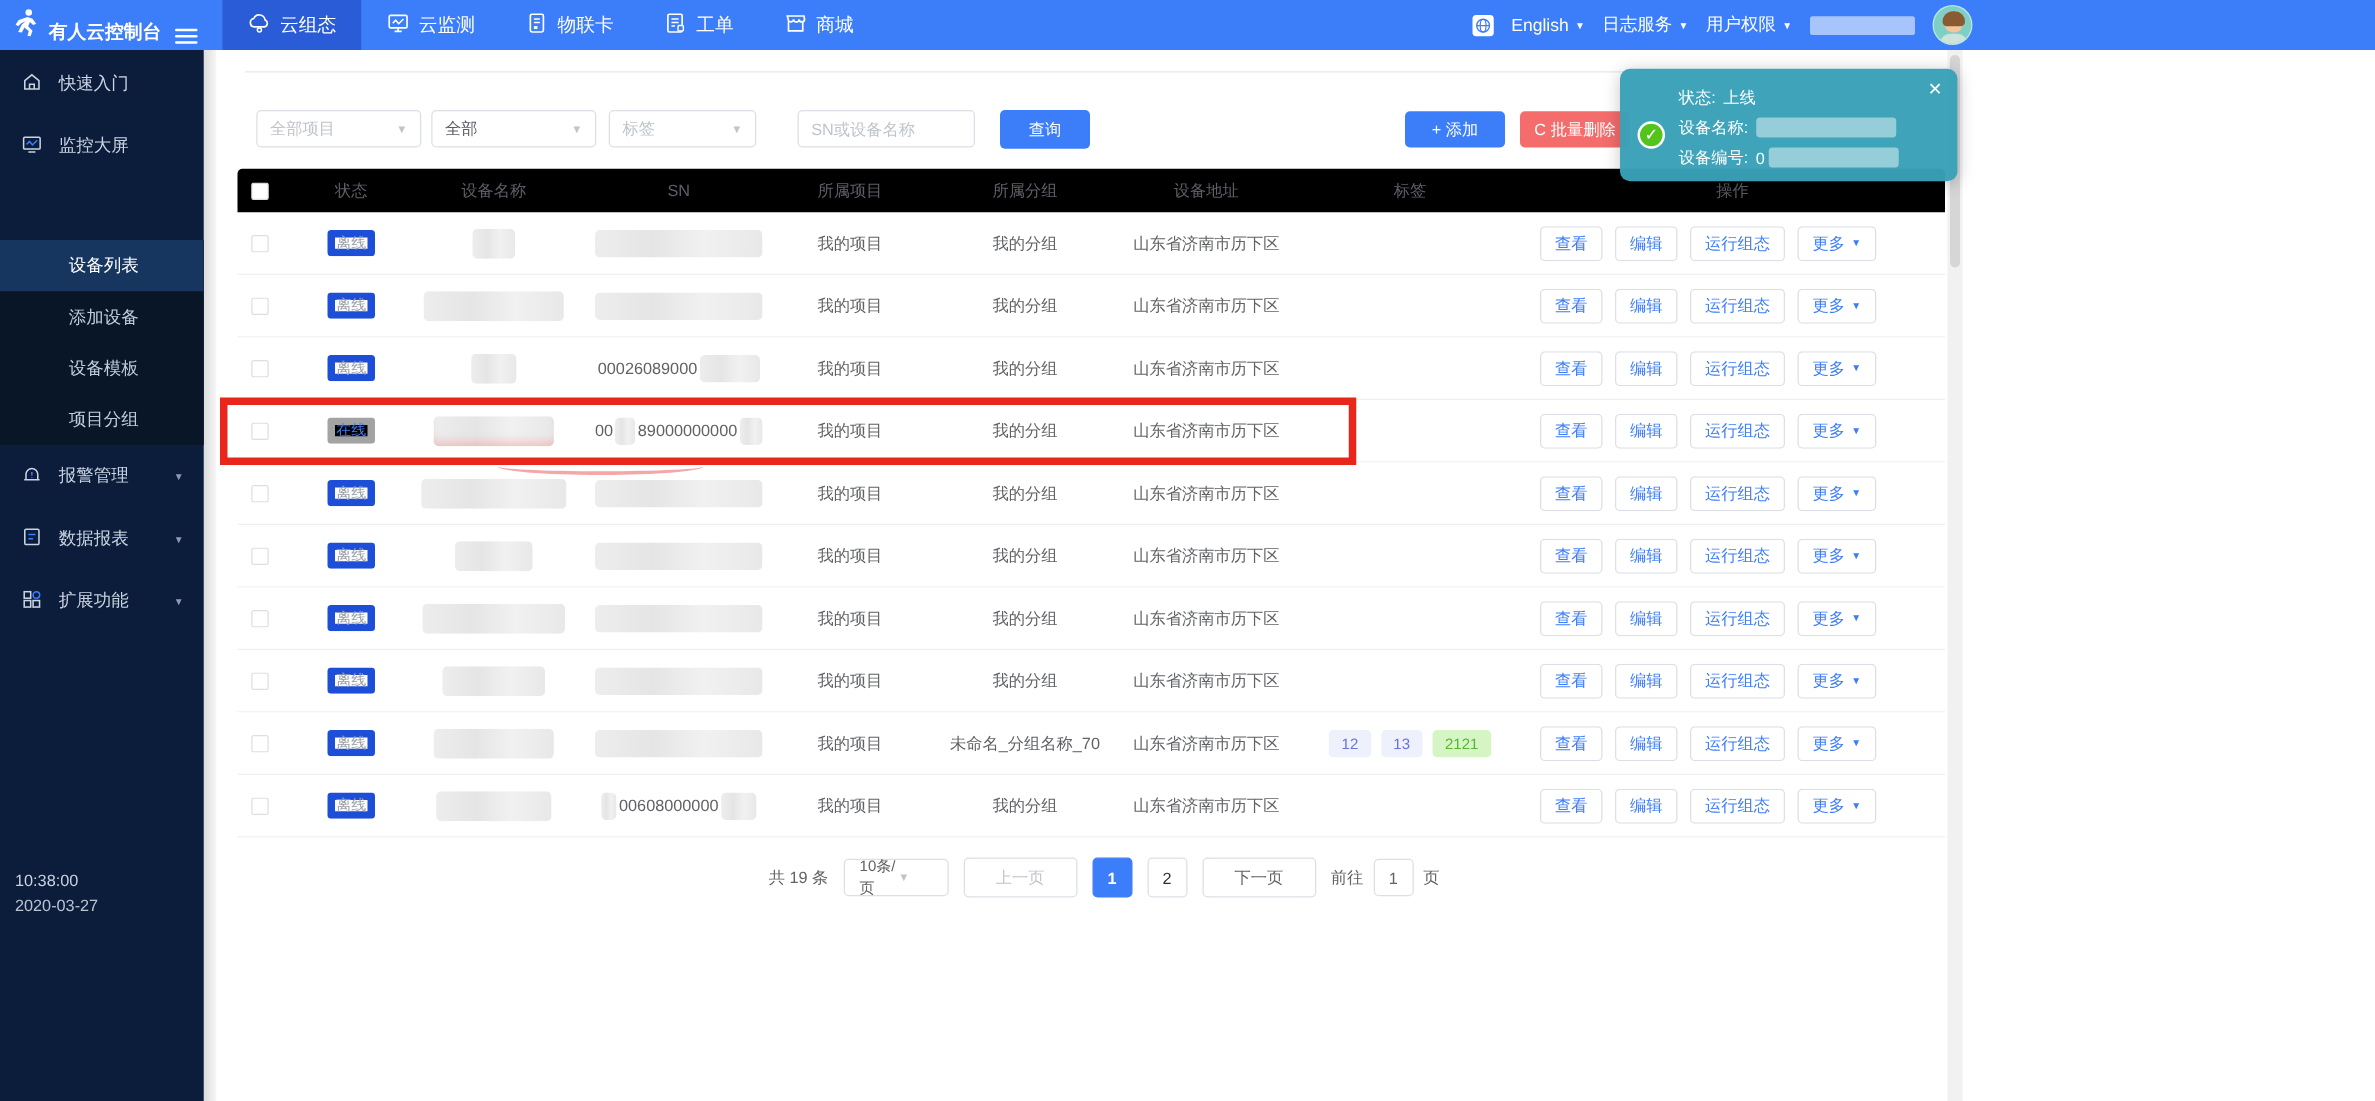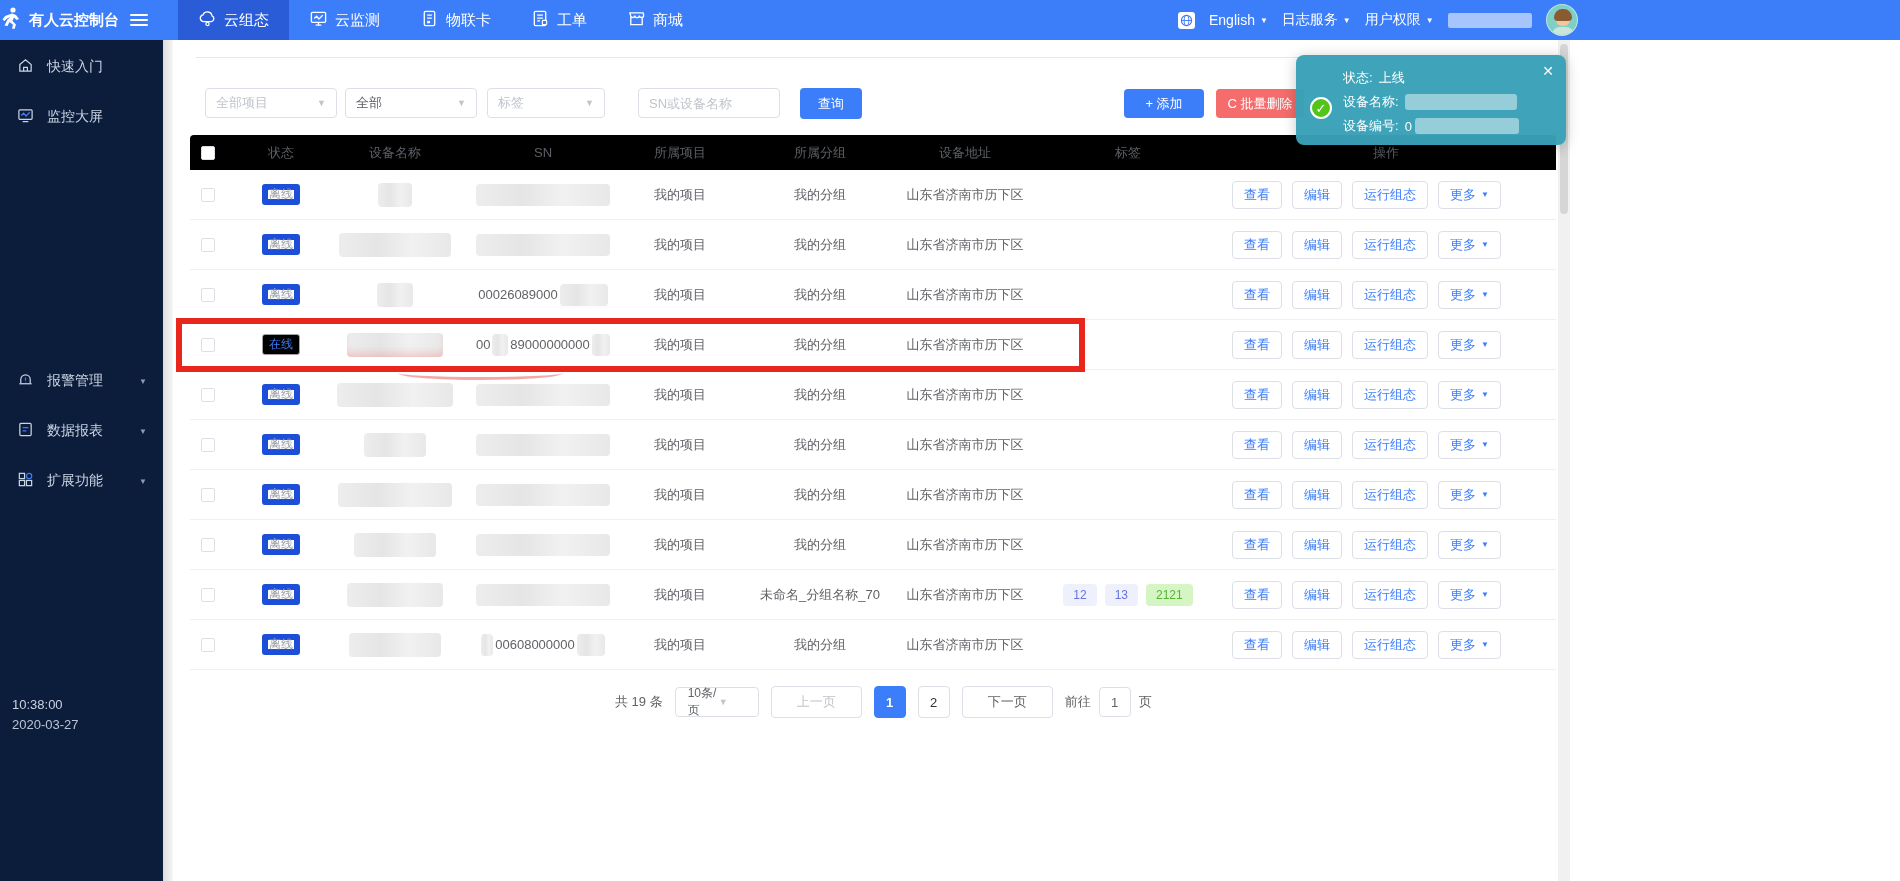--- a/index.html
+++ b/index.html
@@ -2,21 +2,21 @@
 <html><head>
 <meta charset="utf-8">
 <style>
   * { margin:0; padding:0; box-sizing:border-box; }
   html,body { width:1900px; height:881px; overflow:hidden; background:#fff;
     font-family:"Liberation Sans","DejaVu Sans",sans-serif; }
   .root { position:relative; width:1900px; height:881px; }
 
   
   .navbar { position:absolute; left:0; top:0; width:1900px; height:40px; background:#3C7DFA; display:flex; align-items:center; z-index:30; }
-  .brand { width:163px; display:flex; align-items:center; gap:7px; flex:none; }
+  .brand { width:163px; display:flex; align-items:flex-end; padding-left:10px; gap:7px; flex:none; }
   .brand-title { color:#fff; font-size:15px; font-weight:bold; white-space:nowrap; }
   .hamburger { width:18px; display:flex; flex-direction:column; gap:3px; cursor:pointer; margin-left:4px; }
   .hamburger span { height:2px; background:#fff; border-radius:1px; }
   .tabs { display:flex; margin-left:15px; height:40px; }
   .tab { display:flex; align-items:center; gap:7px; padding:0 20px; height:40px; color:#fff; font-size:15px; cursor:pointer; white-space:nowrap; }
   .tab.active { background:#2A5CD8; }
   .tab svg { flex:none; }
   .nav-right { position:absolute; left:1178px; top:0; height:40px; display:flex; align-items:center; gap:14px; color:#fff; font-size:14px; }
   .nav-item { display:flex; align-items:center; gap:5px; cursor:pointer; white-space:nowrap; }
   .caret-down { font-size:8px; color:#fff; }
@@ -46,41 +46,41 @@
   .win-scroll .thumb { position:absolute; left:2px; top:4px; width:8px; height:170px; background:#d6d6d6; border-radius:4px; }
 
   
   .filter-bar { position:absolute; top:48px; left:0; height:31px; }
   .sel { position:absolute; top:0; height:30px; border:1px solid #DCDFE6; border-radius:4px; background:#fff; display:flex; align-items:center; padding:0 10px; font-size:13px; cursor:pointer; }
   .sel .ph { color:#BFC4CB; flex:1; }
   .sel .val { color:#5A5E66; flex:1; }
   .sel .sc { color:#C0C4CC; font-size:9px; margin-left:6px; }
   .search-input { position:absolute; left:475px; top:0; width:142px; height:30px; border:1px solid #DCDFE6; border-radius:4px; padding:0 10px; font-size:13px; color:#333; outline:none; font-family:inherit; }
   .search-input::placeholder { color:#BFC4CB; }
-  .btn-query { position:absolute; left:637px; top:0; width:62px; height:31px; background:#3C7DFA; color:#fff; border:none; border-radius:4px; font-size:13px; cursor:pointer; font-family:inherit; }
+  .btn-query { position:absolute; left:637px; top:0; width:72px; height:31px; background:#3C7DFA; color:#fff; border:none; border-radius:4px; font-size:13px; cursor:pointer; font-family:inherit; }
   .btn-add { position:absolute; left:961px; top:49px; width:80px; height:29px; background:#3C7DFA; color:#fff; border:none; border-radius:4px; font-size:13px; cursor:pointer; font-family:inherit; }
   .btn-del { position:absolute; left:1053px; top:49px; width:88px; height:29px; background:#F56C6C; color:#fff; border:none; border-radius:4px; font-size:13px; cursor:pointer; font-family:inherit; white-space:nowrap; }
 
   
   .toast { position:absolute; left:1133px; top:15px; width:270px; height:90px; background:rgba(57,161,183,.97); border-radius:8px; box-shadow:0 2px 14px rgba(0,0,0,.22); color:#fff; z-index:40; }
   .toast-check { position:absolute; left:14px; top:42px; width:22px; height:22px; background:#52C41A; border-radius:50%; color:#fff; font-size:13px; display:flex; align-items:center; justify-content:center; border:2px solid #fff; }
   .toast-line { position:absolute; left:47px; font-size:13px; display:flex; align-items:center; gap:6px; white-space:nowrap; }
   .toast-blur { height:16px; background:rgba(255,255,255,.45); border-radius:3px; }
   .toast-close { position:absolute; right:12px; top:8px; font-size:14px; color:#fff; cursor:pointer; }
 
   
   .card { position:absolute; left:27px; top:95px; width:1366px; }
   .t-head { display:grid; grid-template-columns:58px 66px 162px 134px 140px 140px 150px 176px 1fr; height:35px; background:#000000; border-radius:4px 4px 0 0; align-items:center; font-size:13px; color:#5C6066; }
   .t-row { display:grid; grid-template-columns:58px 66px 162px 134px 140px 140px 150px 176px 1fr; height:50px; border-bottom:1px solid #EEF0F4; align-items:center; font-size:13px; color:#606266; background:#fff; }
   .cell { display:flex; align-items:center; justify-content:center; overflow:hidden; white-space:nowrap; }
   .cell.actions { justify-content:flex-start; padding-left:16px; gap:10px; }
   .chk { width:14px; height:14px; border:1px solid #DCDFE6; border-radius:2px; background:#fff; cursor:pointer; margin-left:11px; }
   .badge { width:38px; height:21px; display:flex; align-items:center; justify-content:center; font-size:12px; border-radius:3px; }
   .badge.off { border:6px solid #1d4ed8; color:#999FA8; background:#FBFBFB; }
-  .badge.on { border:1px solid #a3a3a3; color:#3C7DFA; background:#000000; }
+  .badge.on { border:6px solid #a3a3a3; color:#3C7DFA; background:#000000; }
   .blur { height:24px; border-radius:4px; background:linear-gradient(90deg,#EDEDED 0%,#E5E5E5 35%,#F1F1F1 65%,#E8E8E8 100%); }
   .blur.tint { box-shadow:inset 0 -7px 8px -4px rgba(242,120,120,.4); }
   .sn-frag { display:flex; align-items:center; gap:2px; }
   .sn-frag .blur { height:22px; }
   .tag { height:22px; padding:10px 10px; display:flex; align-items:center; border-radius:4px; font-size:12px; }
   .tag.blue { background:#EEF0FB; color:#6672DE; }
   .tag.green { background:#D6F5C5; color:#55B430; }
   .a-btn { height:28px; padding:0 11px; background:#fff; border:1px solid #DCDFE6; border-radius:4px; color:#3C7DFA; font-size:13px; cursor:pointer; display:flex; align-items:center; gap:5px; font-family:inherit; white-space:nowrap; }
   .a-btn .sc { font-size:8px; color:#3C7DFA; }
 
@@ -198,20 +198,34 @@
             <path d="M6 15.5h6" stroke="#CBD4E3" stroke-width="1.3"></path>
           </svg></span>
       <span class="lbl">监控大屏</span>
     </div>
     <div class="s-item" style="top:2px;">
       <span><svg width="17" height="17" viewBox="0 0 18 18">
             <path d="M3 8l6-5 6 5v7H3z M7 15v-4h4v4" fill="none" stroke="#CBD4E3" stroke-width="1.3"></path>
           </svg></span>
       <span class="lbl">快速入门</span>
     </div>
+    <div class="submenu">
+      <div class="sub-item active">
+          <span>设备列表</span>
+        </div>
+      <div class="sub-item">
+          <span>添加设备</span>
+        </div>
+      <div class="sub-item">
+          <span>设备模板</span>
+        </div>
+      <div class="sub-item">
+          <span>项目分组</span>
+        </div>
+    </div>
     <div class="s-item" style="top:316px;">
       <span><svg width="17" height="17" viewBox="0 0 18 18">
             <path d="M4 13V9a5 5 0 0 1 10 0v4" fill="none" stroke="#CBD4E3" stroke-width="1.3"></path>
             <path d="M2.5 13.5h13" stroke="#CBD4E3" stroke-width="1.3"></path>
             <path d="M9 7v3M9 11.5v.5" stroke="#3C7DFA" stroke-width="1.3"></path>
           </svg></span>
       <span class="lbl">报警管理</span>
       <span class="s-caret">▼</span>
     </div>
     <div class="s-item" style="top:366px;">

